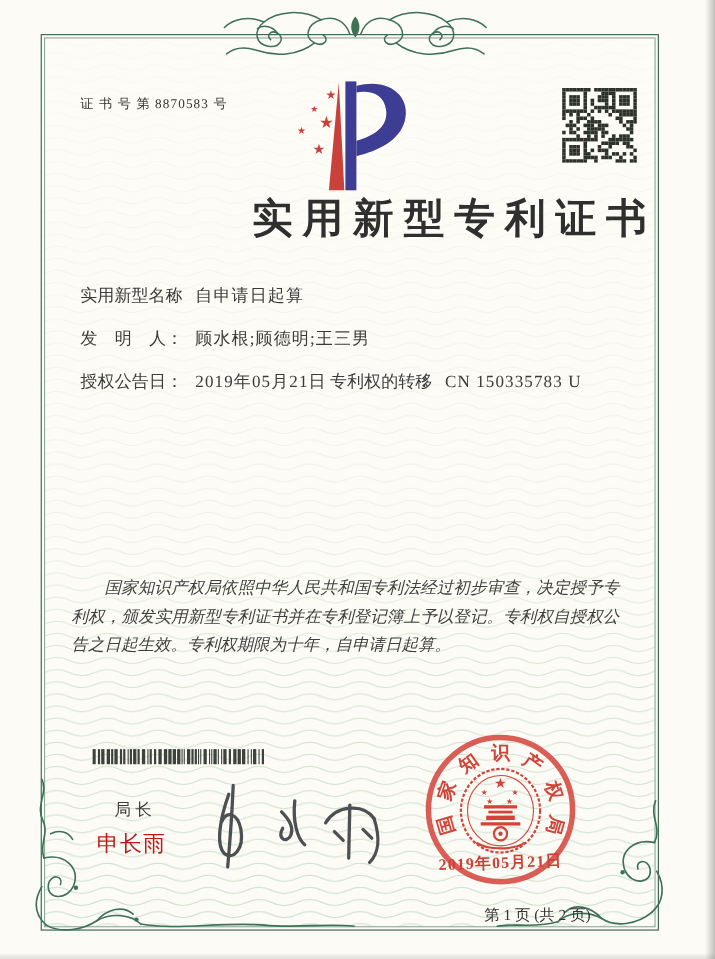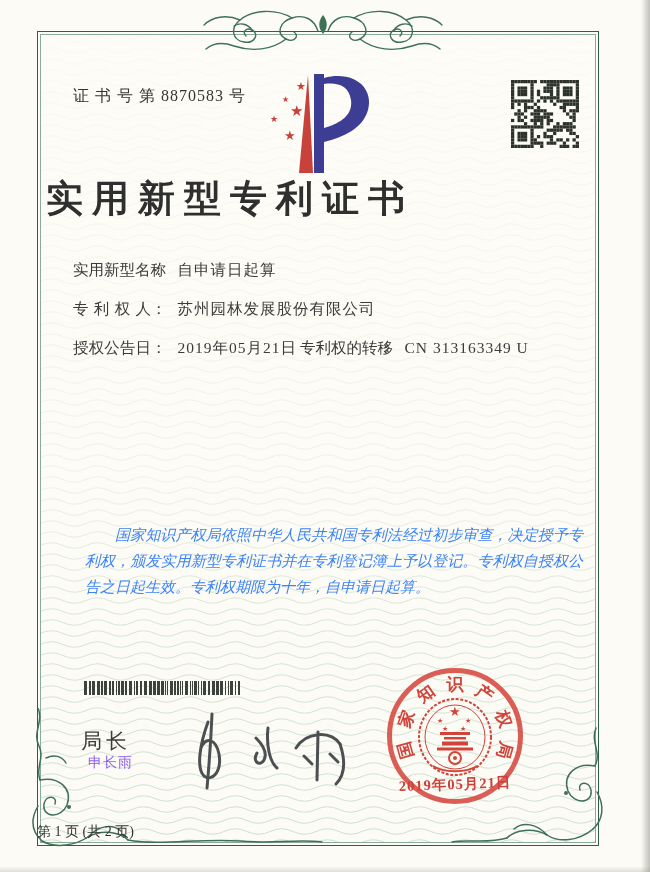--- a/index.html
+++ b/index.html
@@ -10,53 +10,53 @@
   }
   
   #frame{position:absolute;left:37px;top:31px;width:560px;height:813px;border:1.5px solid #2f5e46;z-index:1}
   #frame-inner{position:absolute;inset:2px;border:1px solid #8aab96}
   
   #waves{position:absolute;left:40px;top:34px;z-index:0}
   #ornament-top{position:absolute;left:168px;top:6px;z-index:2}
   #flourish-bl{position:absolute;left:28px;top:708px;z-index:2}
   #flourish-br{position:absolute;left:450px;top:708px;z-index:2}
   
-  #cert-number{position:absolute;left:73px;top:86px;font-size:16px;letter-spacing:1px;color:#353535;z-index:3}
+  #cert-number{position:absolute;left:73px;top:86px;font-size:12px;letter-spacing:1px;color:#353535;z-index:3}
   #logo{position:absolute;left:252px;top:70px;width:130px;height:112px;z-index:3}
   #qr{position:absolute;left:511px;top:80px;width:68px;height:68px;z-index:3}
-  #page-title{position:absolute;left:37px;top:174px;width:560px;text-align:left;
+  #page-title{position:absolute;left:37px;top:174px;width:560px;text-align:right;
     font-size:37px;font-weight:bold;letter-spacing:9px;text-indent:9px;color:#2f2f2f;z-index:3}
   
   #fields{position:absolute;left:73px;top:258px;width:502px;font-size:15.5px;color:#3b3b3b;z-index:3}
   .frow{position:relative;line-height:24px;margin-bottom:15px;white-space:nowrap}
   .flabel{display:inline-block;width:78px;text-align:justify;text-align-last:justify;vertical-align:top}
   .fcolon{display:inline-block;margin-right:11px}
   .fvalue{letter-spacing:1px}
   .pair2{position:absolute;left:227px;top:0}
   
-  #body-text{position:absolute;left:85px;top:522px;width:498px;z-index:3;
-    font-size:15px;line-height:26px;text-align:justify;font-style:italic;color:#3b82f6}
+  #body-text{position:absolute;left:65px;top:522px;width:498px;z-index:3;
+    font-size:15px;line-height:26px;text-align:justify;font-style:italic;color:#404040}
   #body-text p{margin:0;text-indent:2em}
   
   #barcode{position:absolute;left:84px;top:681px;z-index:3}
-  #sig-title{position:absolute;left:81px;top:727px;font-family:"Liberation Sans","DejaVu Sans",sans-serif;
-    font-size:21px;letter-spacing:4px;color:#3c3c3c;z-index:3}
+  #sig-title{position:absolute;left:104px;top:727px;font-family:"Liberation Sans","DejaVu Sans",sans-serif;
+    font-size:15px;letter-spacing:4px;color:#3c3c3c;z-index:3}
   #sig-name{position:absolute;left:88px;top:754px;font-family:"Liberation Sans","DejaVu Sans",sans-serif;
-    font-size:14px;letter-spacing:1px;color:#8b5cf6;z-index:3}
+    font-size:20px;letter-spacing:1px;color:#b91c1c;z-index:3}
   #signature{position:absolute;left:178px;top:710px;z-index:3}
   
   #seal{position:absolute;left:387px;top:668px;width:136px;height:136px;z-index:4}
   #seal-ring{position:absolute;inset:0;border:5px solid rgba(212,66,56,.85);border-radius:50%}
   .seal-char{position:absolute;width:20px;height:20px;text-align:center;line-height:20px;
     font-size:17px;font-weight:bold;color:#d2443a}
   #seal-emblem{position:absolute;left:26px;top:26px}
   #seal-date{position:absolute;left:-16px;right:-16px;top:107px;text-align:center;
     font-size:14.5px;font-weight:bold;letter-spacing:1px;color:#cd3f37;transform:rotate(-2deg)}
   
-  #page-footer{position:absolute;left:37px;top:823px;width:500px;text-align:left;
+  #page-footer{position:absolute;left:37px;top:823px;width:500px;text-align:right;
     font-size:14px;color:#333;z-index:3}
   
   #edge-right{position:absolute;right:0;top:0;bottom:0;width:9px;z-index:6;
     background:linear-gradient(to right,rgba(0,0,0,0),rgba(104,104,94,.4))}
   #edge-bottom{position:absolute;left:0;right:0;bottom:0;height:6px;z-index:6;
     background:linear-gradient(to bottom,rgba(0,0,0,0),rgba(120,120,110,.22))}
 </style>
 </head>
 <body>
 
@@ -381,26 +381,26 @@
     <rect x="64.76" y="64.76" width="3.24" height="3.24" fill="#2c312c"></rect>
   </svg>
 
 <div id="page-title">实用新型专利证书</div>
 
 <div id="fields">
   <div class="frow">
     <span class="flabel">实用新型名称</span><span class="fcolon">：</span><span class="fvalue">自申请日起算</span>
   </div>
   <div class="frow">
-    <span class="flabel">专利权人</span><span class="fcolon">：</span><span class="fvalue">苏州园林发展股份有限公司</span>
+    <span class="flabel">发明人</span><span class="fcolon">：</span><span class="fvalue">顾水根;顾德明;王三男</span>
   </div>
   <div class="frow">
     <span class="flabel">授权公告日</span><span class="fcolon">：</span><span class="fvalue">2019年05月21日</span>
     <span class="pair2">
-      <span class="flabel">专利权的转移</span><span class="fcolon">：</span><span class="fvalue">CN 313163349 U</span>
+      <span class="flabel">专利权的转移</span><span class="fcolon">：</span><span class="fvalue">CN 150335783 U</span>
     </span>
   </div>
 </div>
 
 <div id="body-text">
   <p>国家知识产权局依照中华人民共和国专利法经过初步审查，决定授予专利权，颁发实用新型专利证书并在专利登记簿上予以登记。专利权自授权公告之日起生效。专利权期限为十年，自申请日起算。</p>
 </div>
 
 <svg id="barcode" width="162" height="14">
     <rect x="0" y="0" width="3" height="14" fill="#3d423d"></rect>

